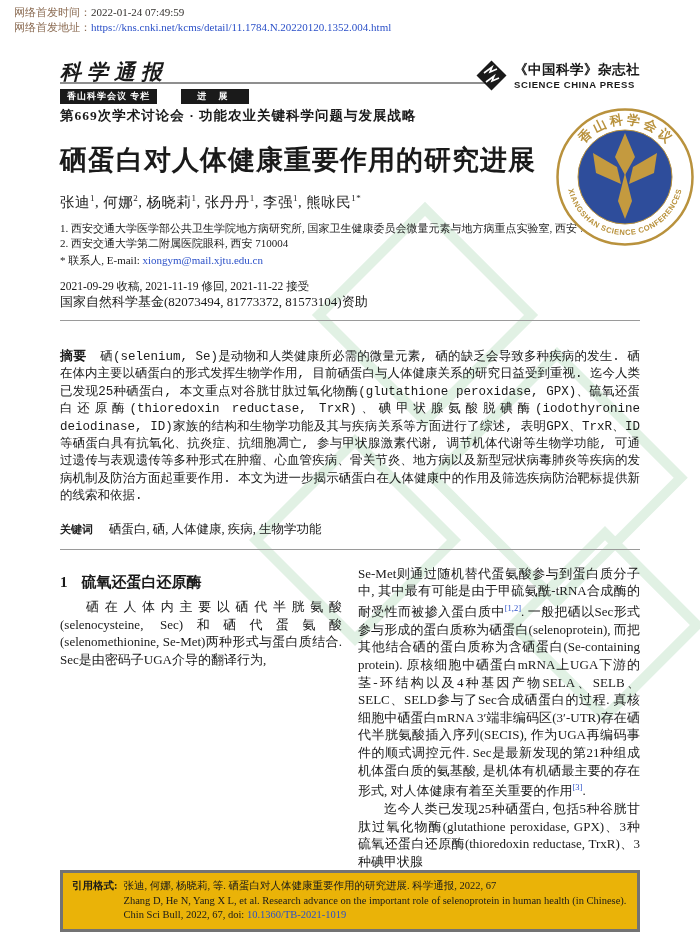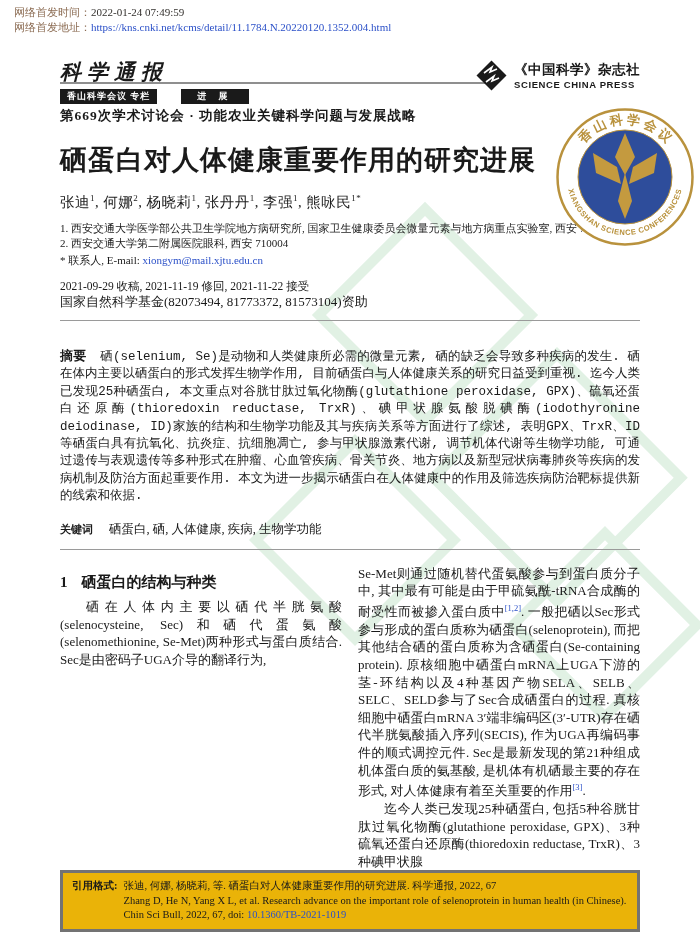--- a/index.html
+++ b/index.html
@@ -155,21 +155,21 @@
 
       <p class="keywords">
         <span class="lbl">关键词</span><span>硒蛋白, 硒, 人体健康, 疾病, 生物学功能</span>
       </p>
 
       <div class="rule"></div>
 
       <div class="cols">
         <div class="col">
           <div class="sec-head">
-            <span class="no">1</span><span>硒蛋白的结构与种类</span>
+            <span class="no">1</span><span>硫氧还蛋白还原酶</span>
           </div>
           <p class="indent">硒在人体内主要以硒代半胱氨酸(selenocysteine, Sec)和硒代蛋氨酸(selenomethionine, Se-Met)两种形式与蛋白质结合. Sec是由密码子UGA介导的翻译行为,</p>
         </div>
         <div class="col">
           <p><span>Se-Met则通过随机替代蛋氨酸参与到蛋白质分子中, 其中最有可能是由于甲硫氨酰-tRNA合成酶的耐受性而被掺入蛋白质中</span><sup class="ref">[1,2]</sup><span>. 一般把硒以Sec形式参与形成的蛋白质称为硒蛋白(selenoprotein), 而把其他结合硒的蛋白质称为含硒蛋白(Se-containing protein). 原核细胞中硒蛋白mRNA上UGA下游的茎-环结构以及4种基因产物SELA、SELB、SELC、SELD参与了Sec合成硒蛋白的过程. 真核细胞中硒蛋白mRNA 3′端非编码区(3′-UTR)存在硒代半胱氨酸插入序列(SECIS), 作为UGA再编码事件的顺式调控元件. Sec是最新发现的第21种组成机体蛋白质的氨基酸, 是机体有机硒最主要的存在形式, 对人体健康有着至关重要的作用</span><sup class="ref">[3]</sup><span>.</span></p>
           <p class="indent">迄今人类已发现25种硒蛋白, 包括5种谷胱甘肽过氧化物酶(glutathione peroxidase, GPX)、3种硫氧还蛋白还原酶(thioredoxin reductase, TrxR)、3种碘甲状腺</p>
         </div>
       </div>
 
       <div class="citebox">

